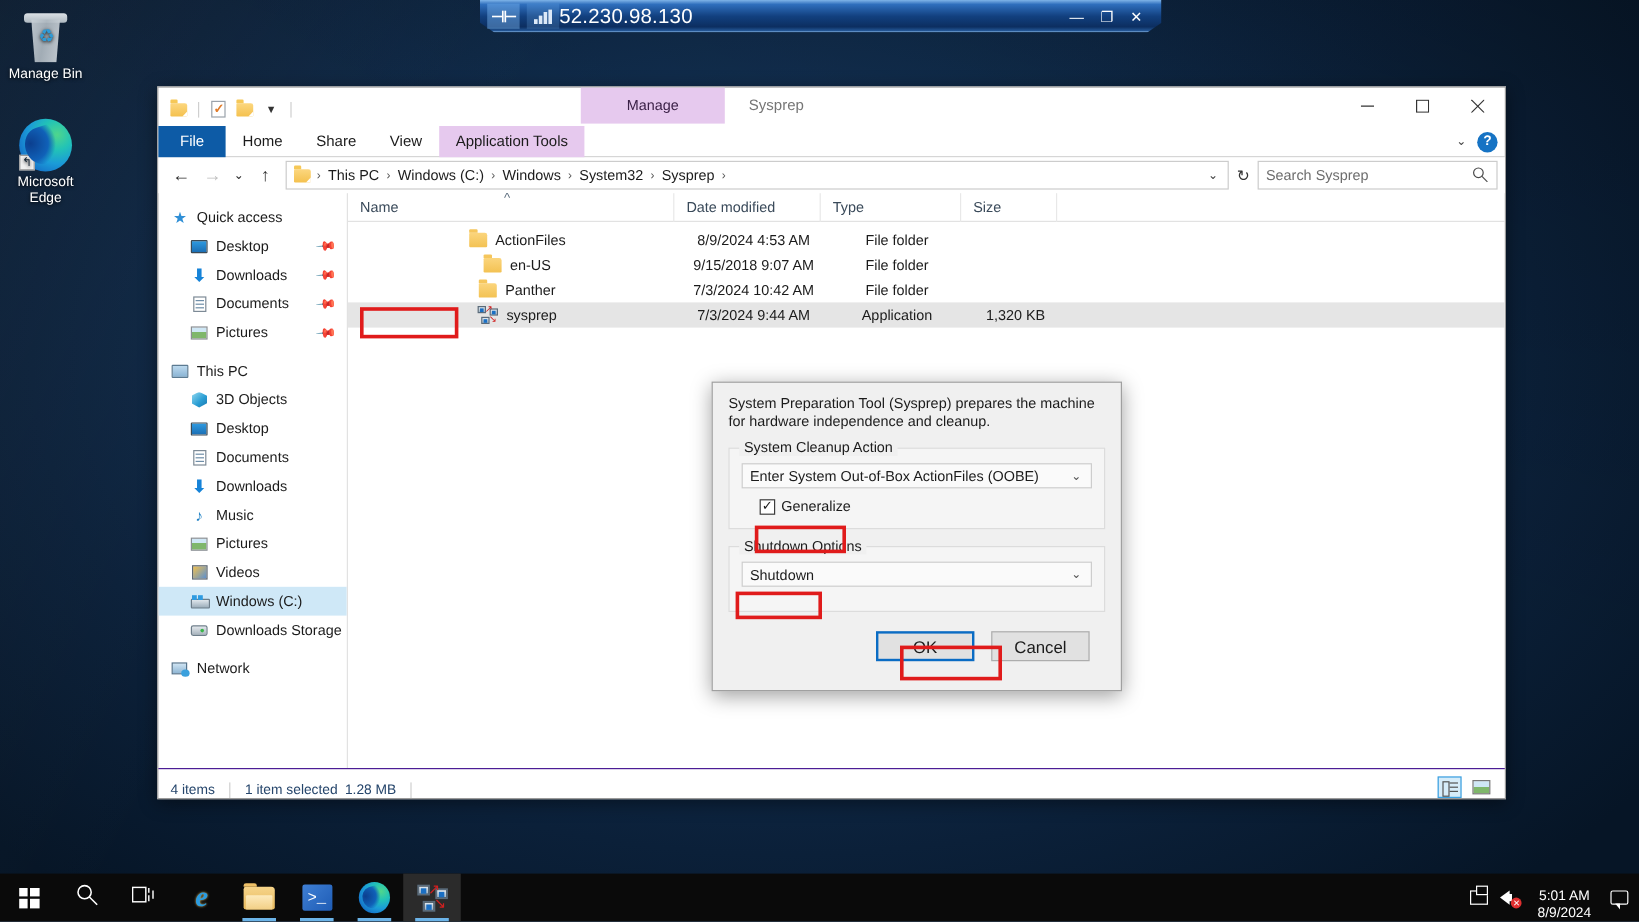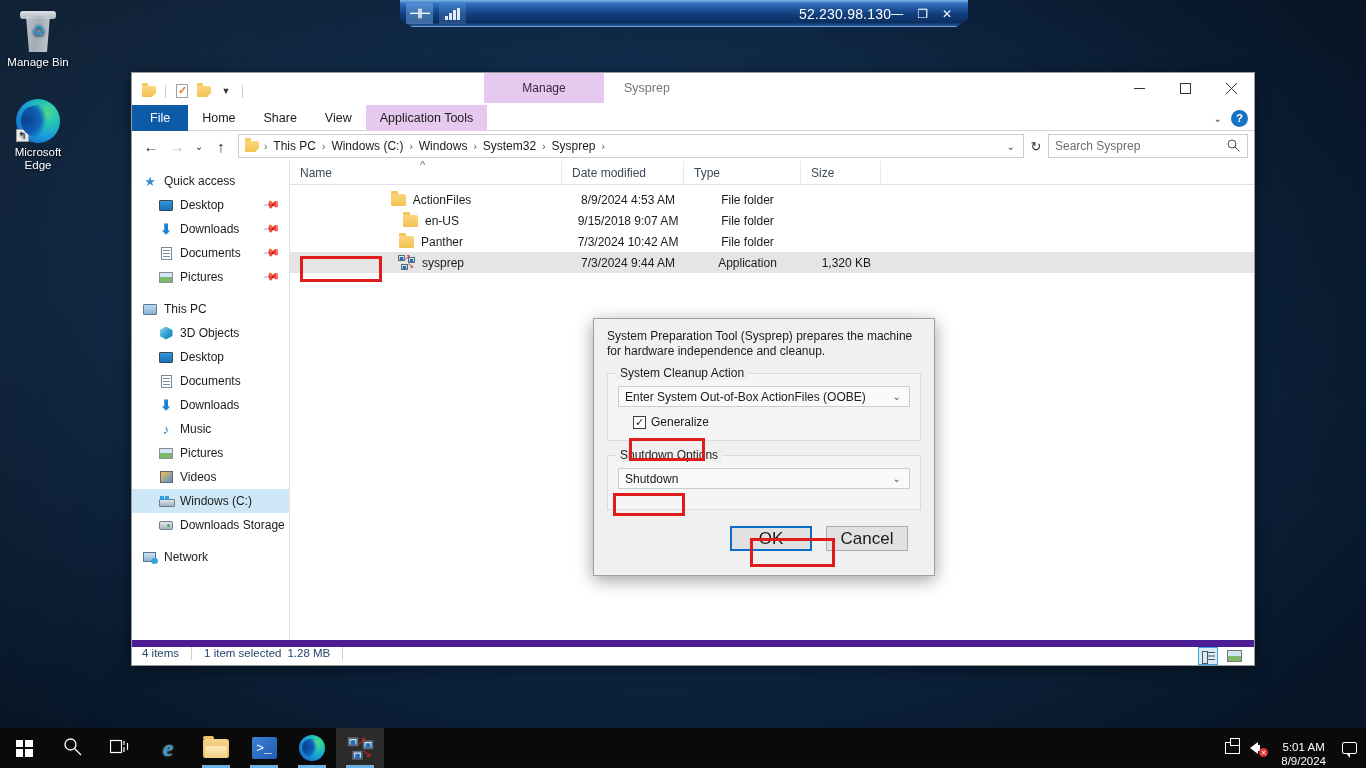--- a/index.html
+++ b/index.html
@@ -79,21 +79,21 @@
     clip-path: polygon(0 0, 568px 0, 568px 19px, 556px 27px, 12px 27px, 0 19px);
     border-bottom: 1px solid #6fa3dd;
   }
   #rdp-bar .inner { position:absolute; inset:0; display:flex; align-items:center; }
   .rdp-btn { width: 27px; height: 21px; margin-left: 6px; display:flex; align-items:center; justify-content:center; }
   .rdp-pin { background: rgba(120,180,240,.45); }
   .rdp-sig { background: rgba(120,180,240,.22); }
   .pin-glyph { font-size: 13px; font-weight: bold; letter-spacing:-1px; }
   .bars { display:flex; align-items:flex-end; gap:1.5px; height:12px; }
   .bars i { width:2.5px; background:#dce9f8; display:block; }
-  #rdp-title { flex:1; text-align:right; font-size:14px; letter-spacing:.2px; }
+  #rdp-title { flex:1; text-align:left; font-size:17px; letter-spacing:.2px; }
   .rdp-wc { display:flex; align-items:center; gap:14px; padding-right:16px; font-size:12px; }
   .rdp-wc span { cursor:default; }
 
   
   #explorer {
     position:absolute; left:131px; top:72px; width:1124px; height:594px;
     background:#fff; border:1px solid #9a9a9a;
     box-shadow: 0 3px 14px rgba(0,0,0,.45);
     display:flex; flex-direction:column;
     font-size: 12px; color:#1b1b1b;
@@ -225,21 +225,21 @@
   .sysprep-ico .m2 { right:0; top:2px; }
   .sysprep-ico .m3 { left:3px; bottom:0; }
   .sysprep-ico .m1::after,.sysprep-ico .m2::after,.sysprep-ico .m3::after{
     content:"";position:absolute;left:1px;top:1px;width:3px;height:2.5px;background:#1a6fc4;}
   .sysprep-ico .ar1,.sysprep-ico .ar2 { position:absolute; color:#d02020; font-size:8px; line-height:1; }
   .sysprep-ico .ar1 { left:6px; top:-1px; }
   .sysprep-ico .ar2 { right:1px; bottom:0px; }
 
   
   #status {
-    height:25px; border-top:7px solid #4c1d95; display:flex; align-items:flex-start;
+    height:25px; border-top:1px solid #4c1d95; display:flex; align-items:flex-end;
     font-size:11.5px; color:#25456b; padding:0 10px; gap:0;
   }
   #status .sep { width:1px; height:13px; background:#cfcfcf; margin:0 12px; }
   #status .right { margin-left:auto; display:flex; align-items:center; gap:6px; }
   .view-btn { width:20px;height:18px; display:flex;align-items:center;justify-content:center; }
   .view-btn.active { border:1px solid #3ba0e0; background:#d6ecf9; }
   .vb-details { width:13px;height:11px; position:relative; }
   .vb-details::before{content:"";position:absolute;left:0;top:0;width:4px;height:11px;border:1px solid #555;}
   .vb-details::after{content:"";position:absolute;right:0;top:1px;width:7px;height:1.5px;background:#555;box-shadow:0 3.5px 0 #555,0 7px 0 #555;}
   .vb-large { width:15px;height:12px;border:1px solid #777; background:linear-gradient(180deg,#cfe7f5 45%,#7fb76b 46%); }
@@ -261,21 +261,21 @@
     position:absolute; top:-8px; left:8px; background:#f0f0f0; padding:0 4px; font-size:12px;
   }
   .combo {
     height:21px; border:1px solid #cdcdcd; background:#fafafa;
     display:flex; align-items:center; padding:0 4px 0 6px; font-size:12px; color:#1b1b1b;
   }
   .combo .cchev { margin-left:auto; font-size:10px; color:#555; padding-right:4px; }
   .chkrow { margin-top:8px; padding-left:15px; display:flex; align-items:center; gap:5px; }
   .chkbox { width:13px; height:13px; border:1px solid #3c3c3c; background:#fff; display:flex; align-items:center; justify-content:center; font-size:11px; color:#1b1b1b; line-height:1; }
   #dlg-buttons { display:flex; justify-content:flex-end; gap:14px; padding:16px 13px 0 0; }
-  .dbtn { width:82px; height:25px; border:1px solid #adadad; background:#e1e1e1; display:flex; align-items:center; justify-content:center; font-size:17px; }
+  .dbtn { width:82px; height:25px; border:1px solid #adadad; background:#e1e1e1; display:flex; align-items:center; justify-content:center; font-size:14px; }
   .dbtn.default { border:2px solid #0a6cc4; background:#e1e1e1; }
 
   
   .annot { position:absolute; border:3px solid #e01b1b; pointer-events:none; }
 
   
   #taskbar {
     position:absolute; left:0; bottom:0; width:1366px; height:40px;
     background:#0a0a0a; display:flex; align-items:center;
   }

